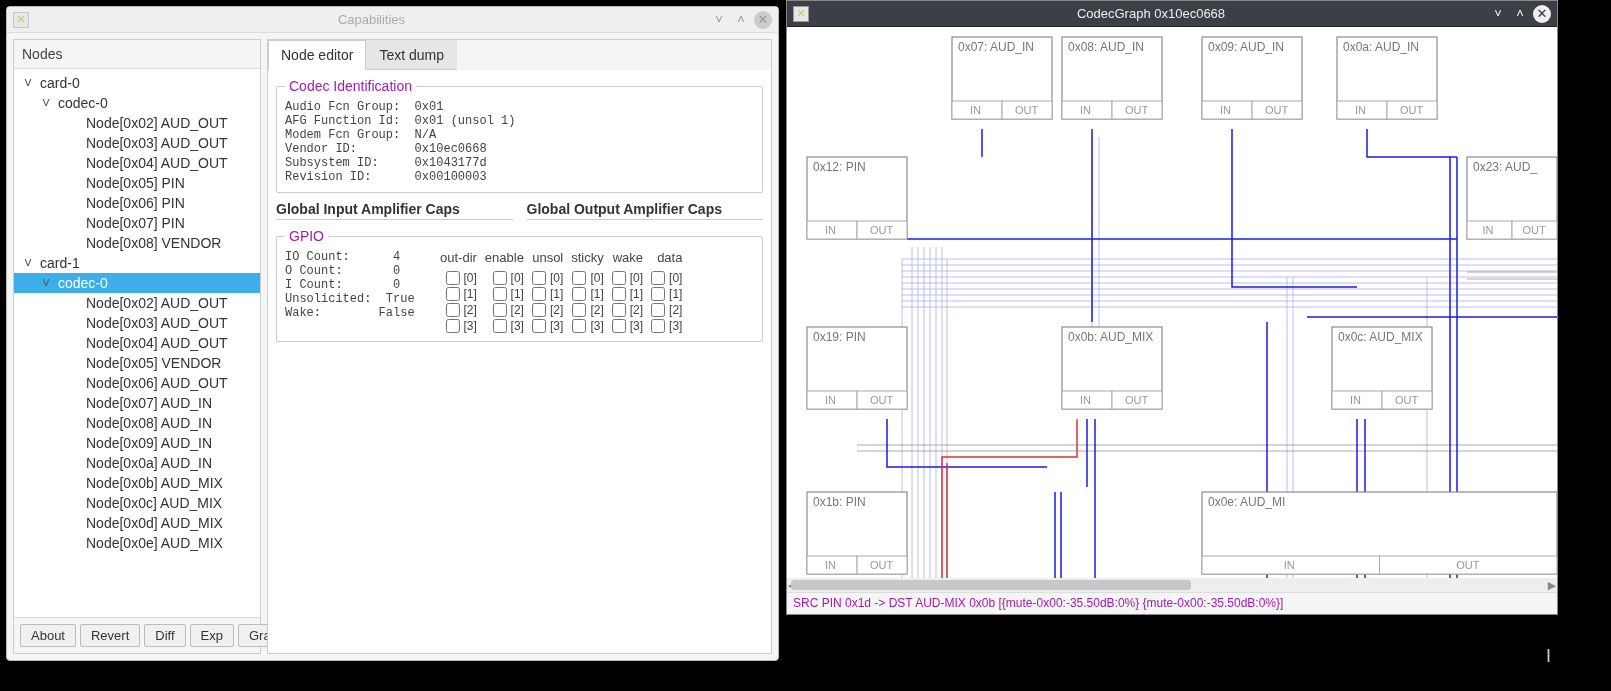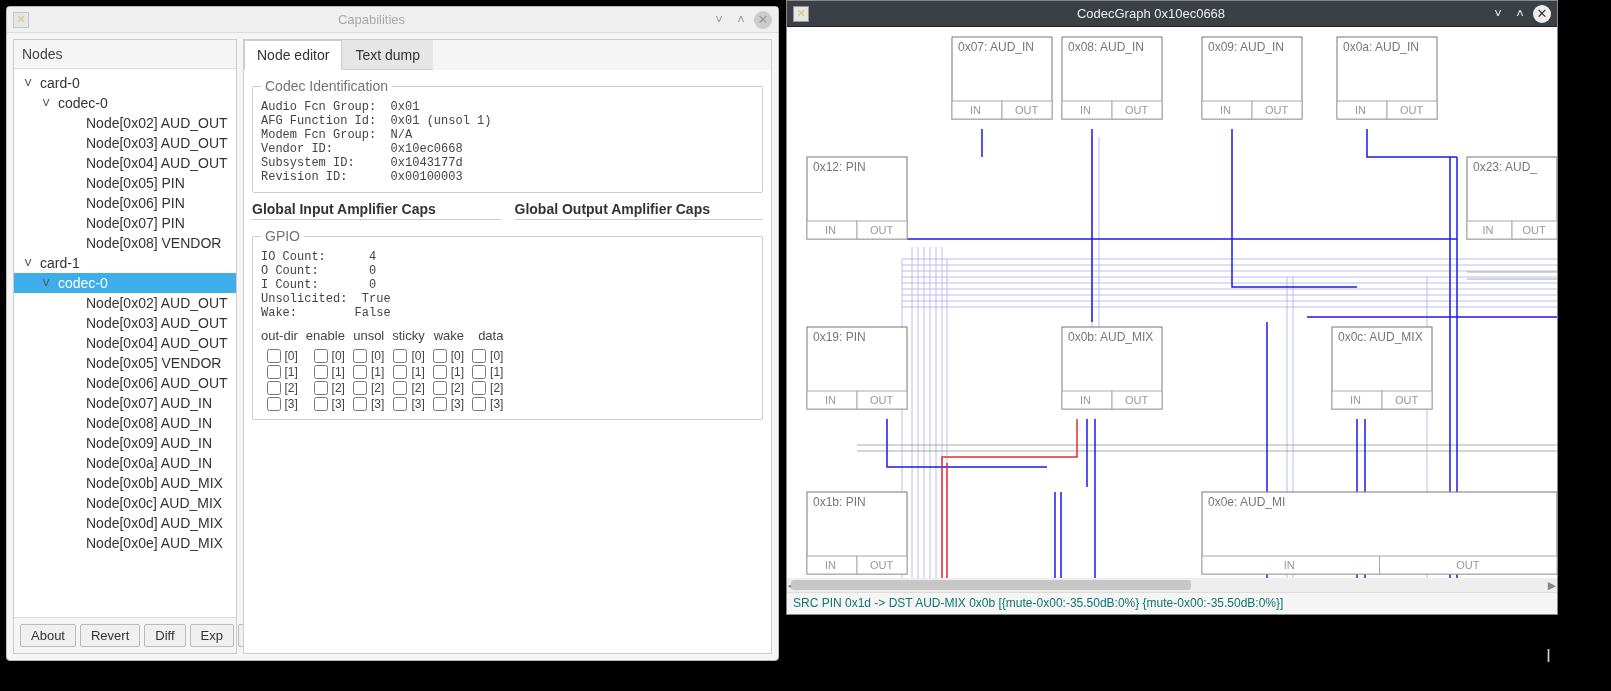--- a/index.html
+++ b/index.html
@@ -14,47 +14,47 @@
   .titlebar {
     height: 26px; display: flex; align-items: center; padding: 0 6px;
     background: #efefef; color: #999; font-size: 13px; border-bottom: 1px solid #ddd;
   }
   .titlebar .icon { width: 16px; height: 16px; background: #e6e6e6; border: 1px solid #c6c6c6; margin-right: 8px; display:flex; align-items:center; justify-content:center; color:#cc6; font-size:11px;}
   .titlebar .title { flex: 1; text-align: center; color:#aaa; }
   .titlebar .wbtn { width: 18px; height: 18px; margin-left: 4px; color:#999; display:flex; align-items:center; justify-content:center; cursor:pointer; }
   .closebtn { width:18px; height:18px; border-radius:50%; background:#ccc; color:#fff; }
 
   .win-left-body { flex:1; display:flex; padding:6px; gap:6px; min-height:0; }
-  .left-col { width: 224px; display:flex; flex-direction:column; border:1px solid #ccc; background:#fff; }
+  .left-col { width: 248px; display:flex; flex-direction:column; border:1px solid #ccc; background:#fff; }
   .left-col-head { padding:6px 8px; font-size:14px; color:#444; background:#f5f5f5; border-bottom:1px solid #ddd;}
   .tree { flex:1; overflow-y:auto; font-size:14px; color:#333; padding:4px 0;}
   .tree::-webkit-scrollbar { width:14px; }
   .tree::-webkit-scrollbar-thumb { background:#c7c7c7; border-radius:3px; }
   .tree::-webkit-scrollbar-track { background:#eee; }
   .tree-row { padding:2px 6px 2px 10px; white-space:nowrap; cursor:pointer; display:flex; align-items:center; gap:4px;}
   .tree-row .exp { width:12px; display:inline-block; color:#555; }
   .tree-ind1 { padding-left: 28px; }
   .tree-ind2 { padding-left: 56px; }
   .tree-row.sel { background:#3daee9; color:#fff; }
   .bottom-btns { display:flex; gap:4px; padding:6px; border-top:1px solid #ddd; background:#f5f5f5;}
   .btn { background:#f0f0f0; border:1px solid #bbb; padding:3px 10px; font-size:13px; color:#333; border-radius:2px; cursor:pointer;}
 
   .right-col { flex:1; display:flex; flex-direction:column; background:#fff; border:1px solid #ccc; min-height:0;}
   .tabs { display:flex; background:#f5f5f5; }
   .tab { padding:6px 12px; font-size:14px; color:#333; border:1px solid transparent; border-bottom:1px solid #ccc; cursor:pointer;}
   .tab.active { background:#fff; border:1px solid #ccc; border-bottom:1px solid #fff;}
   .tab.inact { background:#e6e6e6; border-bottom:1px solid #ccc;}
   .editor-body { flex:1; padding:8px; overflow:auto; font-size:13px; color:#333;}
   fieldset { border:1px solid #ccc; border-radius:2px; margin-bottom:8px; padding:6px 8px 8px 8px;}
-  legend { padding:0 4px; color:#737373; font-size:14px;}
+  legend { padding:0 4px; color:#a21caf; font-size:14px;}
   .mono { font-family: "Courier New", monospace; font-size:12px; white-space:pre; color:#444;}
   .amp-row{display:flex;gap:14px;margin-bottom:8px;font-weight:bold;}
   .amp-cap{flex:1;}
   .amp-cap .lbl{font-size:14px;color:#333;border-bottom:1px solid #ccc;display:block;padding-bottom:2px;}
-  .gpio-grid { display:flex; gap:8px; align-items:flex-start;flex-direction:column;}
+  .gpio-grid { display:flex; gap:25px; align-items:flex-start;}
   .gpio-colhead{font-size:13px;color:#444;text-align:center;padding-bottom:4px;}
   .gcol{display:flex;flex-direction:column;align-items:flex-end;gap:2px;}
   .grow{display:flex;align-items:center;gap:4px;font-size:12px;color:#444;}
   .grow input{width:14px;height:14px;}
 
   
   .win-right {
     position: absolute; left: 786px; top: 0; width: 772px; height: 615px;
     background: #f5f5f5; border: 1px solid #888; display:flex; flex-direction:column;
   }
@@ -68,21 +68,21 @@
   .portbox { stroke:#aaa; fill:#fff; stroke-width:1;}
   .portlabel { font: 11px Arial; fill:#999;}
   .wire-blue { stroke:#1a1af0; stroke-width:1.5; fill:none;}
   .wire-lt   { stroke:#bcbcec; stroke-width:1; fill:none;}
   .wire-red  { stroke:#e03030; stroke-width:1.5; fill:none;}
   .wire-gray { stroke:#aaa; stroke-width:1; fill:none;}
   .hscroll { height:14px; background:#eee; position:relative;}
   .hscroll .thumb{position:absolute;left:4px;top:2px;height:10px;width:52%;background:#c7c7c7;border-radius:3px;}
   .hscroll .arrow{position:absolute;top:0;width:14px;height:14px;color:#888;font-size:11px;display:flex;align-items:center;justify-content:center;}
   .hscroll .arrow.l{left:-2px;} .hscroll .arrow.r{right:-2px;}
-  .statusbar { height:22px; background:#f5f5f5; font-size:12px; color:#0f766e; padding:3px 6px; border-top:1px solid #ddd;}
+  .statusbar { height:22px; background:#f5f5f5; font-size:12px; color:#a21caf; padding:3px 6px; border-top:1px solid #ddd;}
   .terminal-strip { position:absolute; left:786px; top:615px; width:825px; height:76px; background:#000;}
   .ibeam { position:absolute; right:60px; bottom:24px; color:#ccc; font-size:18px;}
 </style>
 </head>
 <body>
 
 <div class="win-left">
   <div class="titlebar">
     <div class="icon">✕</div>
     <div class="title">Capabilities</div>

